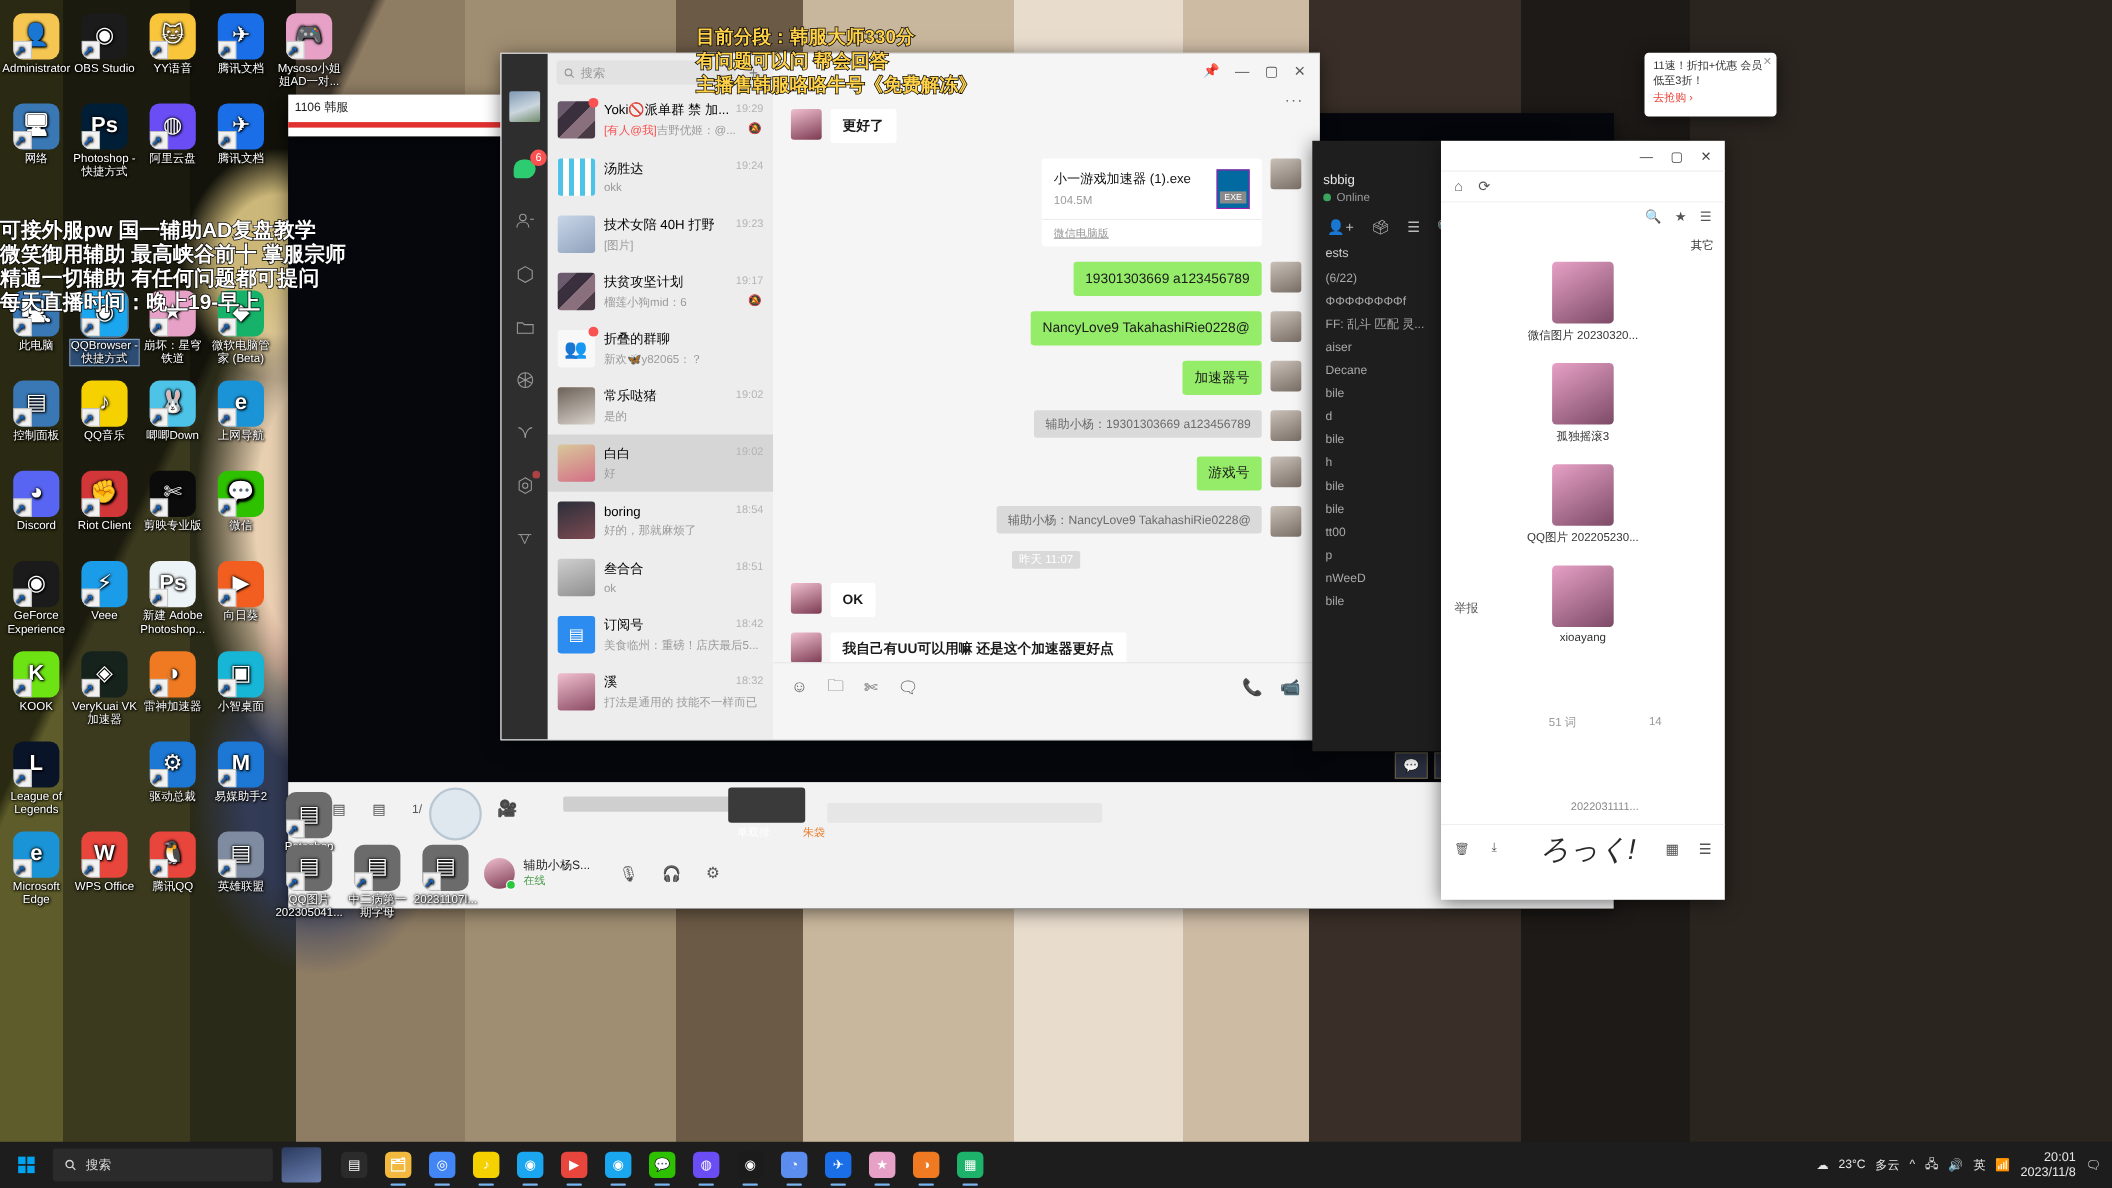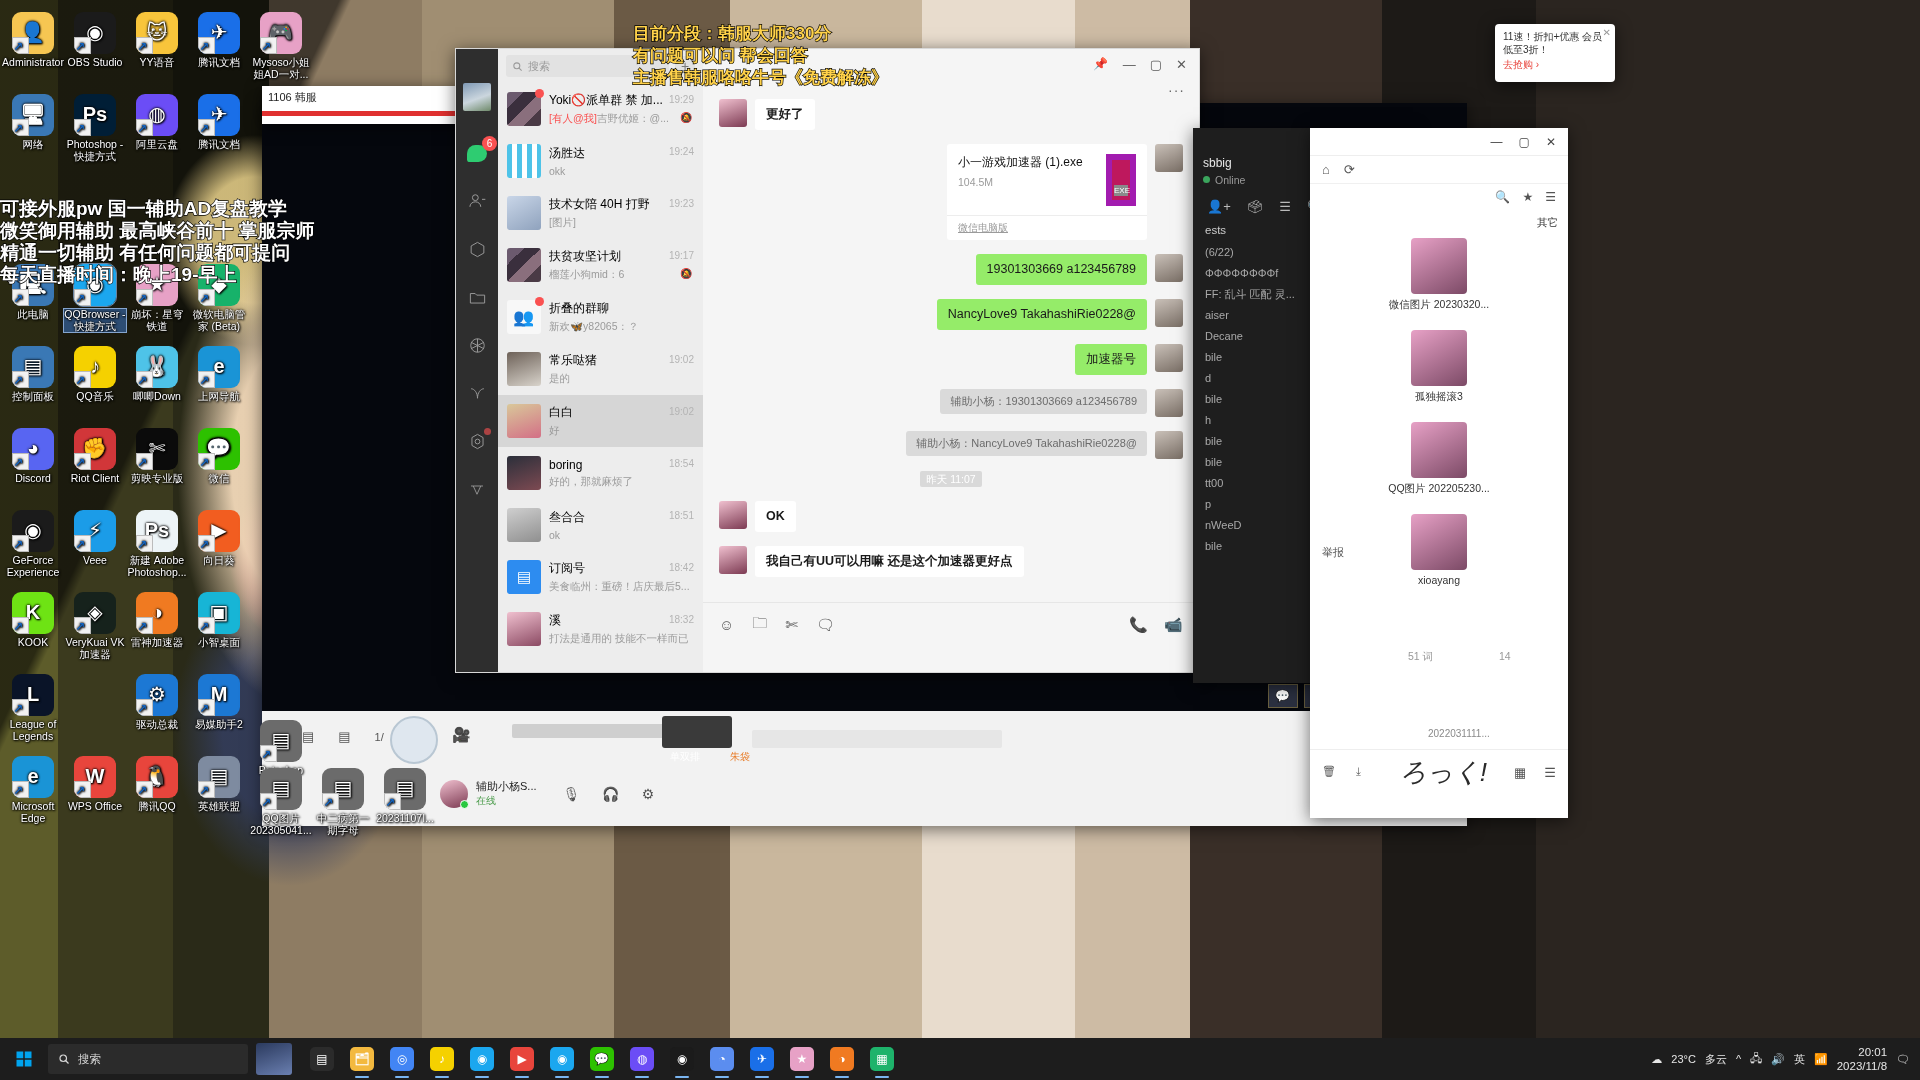--- a/index.html
+++ b/index.html
@@ -123,21 +123,21 @@
   .bub.in { background: #fff; font-weight: bold; }
   .bub.out { background: #95ec69; }
   .sys { text-align: center; font-size: 10.5px; color: #fff; margin: 10px 0 14px; }
   .sys span { background: #d9d9d9; padding: 2px 6px; border-radius: 2px; }
   .gray-note { background: #dadada; color: #6b6b6b; font-size: 11px; padding: 5px 10px;
                border-radius: 3px; }
   .filecard { width: 200px; background: #fff; border-radius: 3px; overflow: hidden; }
   .filecard .fc-top { display: flex; padding: 10px 11px 9px; gap: 8px; }
   .filecard .fc-name { font-size: 12px; color: #111; line-height: 16px; flex: 1; }
   .filecard .fc-size { font-size: 10.5px; color: #9b9b9b; margin-top: 6px; }
-  .filecard .fc-ico { width: 30px; height: 52px; background: #be185d; border: 6px solid #a21caf;
+  .filecard .fc-ico { width: 30px; height: 36px; background: #0369a1; border: 1px solid #a21caf;
                       position: relative; flex: none; }
   .filecard .fc-ico i { position: absolute; bottom: 4px; left: 2px; right: 2px;
                         background: #8a8a8a; color: #fff; font-size: 8px; font-style: normal;
                         text-align: center; padding: 1px 0; }
   .filecard .fc-foot { border-top: 1px solid #ededed; font-size: 10px; color: #9b9b9b;
                        padding: 5px 11px; text-decoration: underline; }
   .wx-input { position: absolute; left: 0; right: 0; bottom: 0; height: 70px; border-top: 1px solid #e6e6e6; }
   .wx-tools { display: flex; align-items: center; gap: 18px; padding: 9px 16px; color: #5a5a5a; font-size: 15px; }
   .wx-tools .right { margin-left: auto; display: flex; gap: 16px; }
 
@@ -670,20 +670,24 @@
         </div>
         <div class="row me">
           <div class="bub out">加速器号</div>
           <div class="av2" style="background:linear-gradient(160deg,#c9c0b8,#7a6f66);"></div>
         </div>
         <div class="row me">
           <div class="gray-note">辅助小杨：19301303669 a123456789</div>
           <div class="av2" style="background:linear-gradient(160deg,#c9c0b8,#7a6f66);"></div>
         </div>
         <div class="row me">
+          <div class="bub out">游戏号</div>
+          <div class="av2" style="background:linear-gradient(160deg,#c9c0b8,#7a6f66);"></div>
+        </div>
+        <div class="row me">
           <div class="gray-note">辅助小杨：NancyLove9  TakahashiRie0228@</div>
           <div class="av2" style="background:linear-gradient(160deg,#c9c0b8,#7a6f66);"></div>
         </div>
         <div class="sys"><span>昨天 11:07</span></div>
         <div class="row">
           <div class="av2" style="background:linear-gradient(160deg,#f0c0cf,#7c3a52);"></div>
           <div class="bub in">OK</div>
         </div>
         <div class="row">
           <div class="av2" style="background:linear-gradient(160deg,#f0c0cf,#7c3a52);"></div>
@@ -791,21 +795,21 @@
   <div style="position:absolute;left:12px;bottom:40px;color:#555;font-size:11px;display:flex;gap:20px;">
     <span>🗑</span>
     <span>⤓</span>
   </div>
   <div style="position:absolute;right:12px;bottom:38px;color:#555;font-size:13px;display:flex;gap:18px;">
     <span>▦</span>
     <span>☰</span>
   </div>
 </div>
 
-<div class="win" style="left:1495px;top:24px;width:120px;height:58px;background:#fff;border-radius:4px;">
+<div class="win" style="left:1495px;top:48px;width:120px;height:58px;background:#fff;border-radius:4px;">
   <div style="font-size:10px;color:#333;padding:6px 8px 2px;line-height:13px;">11速！折扣+优惠 会员低至3折！</div>
   <div style="font-size:10px;color:#e8453c;padding:0 8px;">去抢购 ›</div>
   <div style="position:absolute;right:4px;top:3px;font-size:10px;color:#999;">✕</div>
 </div>
 
 <div style="position:absolute;left:1322px;top:545px;font-size:11px;color:#555;">举报</div>
 
 <div style="position:absolute;left:1408px;top:650px;font-size:10.5px;color:#999;">51  词</div>
 <div style="position:absolute;left:1472px;top:650px;font-size:10.5px;color:#999;margin-left:27px;">14</div>
 

